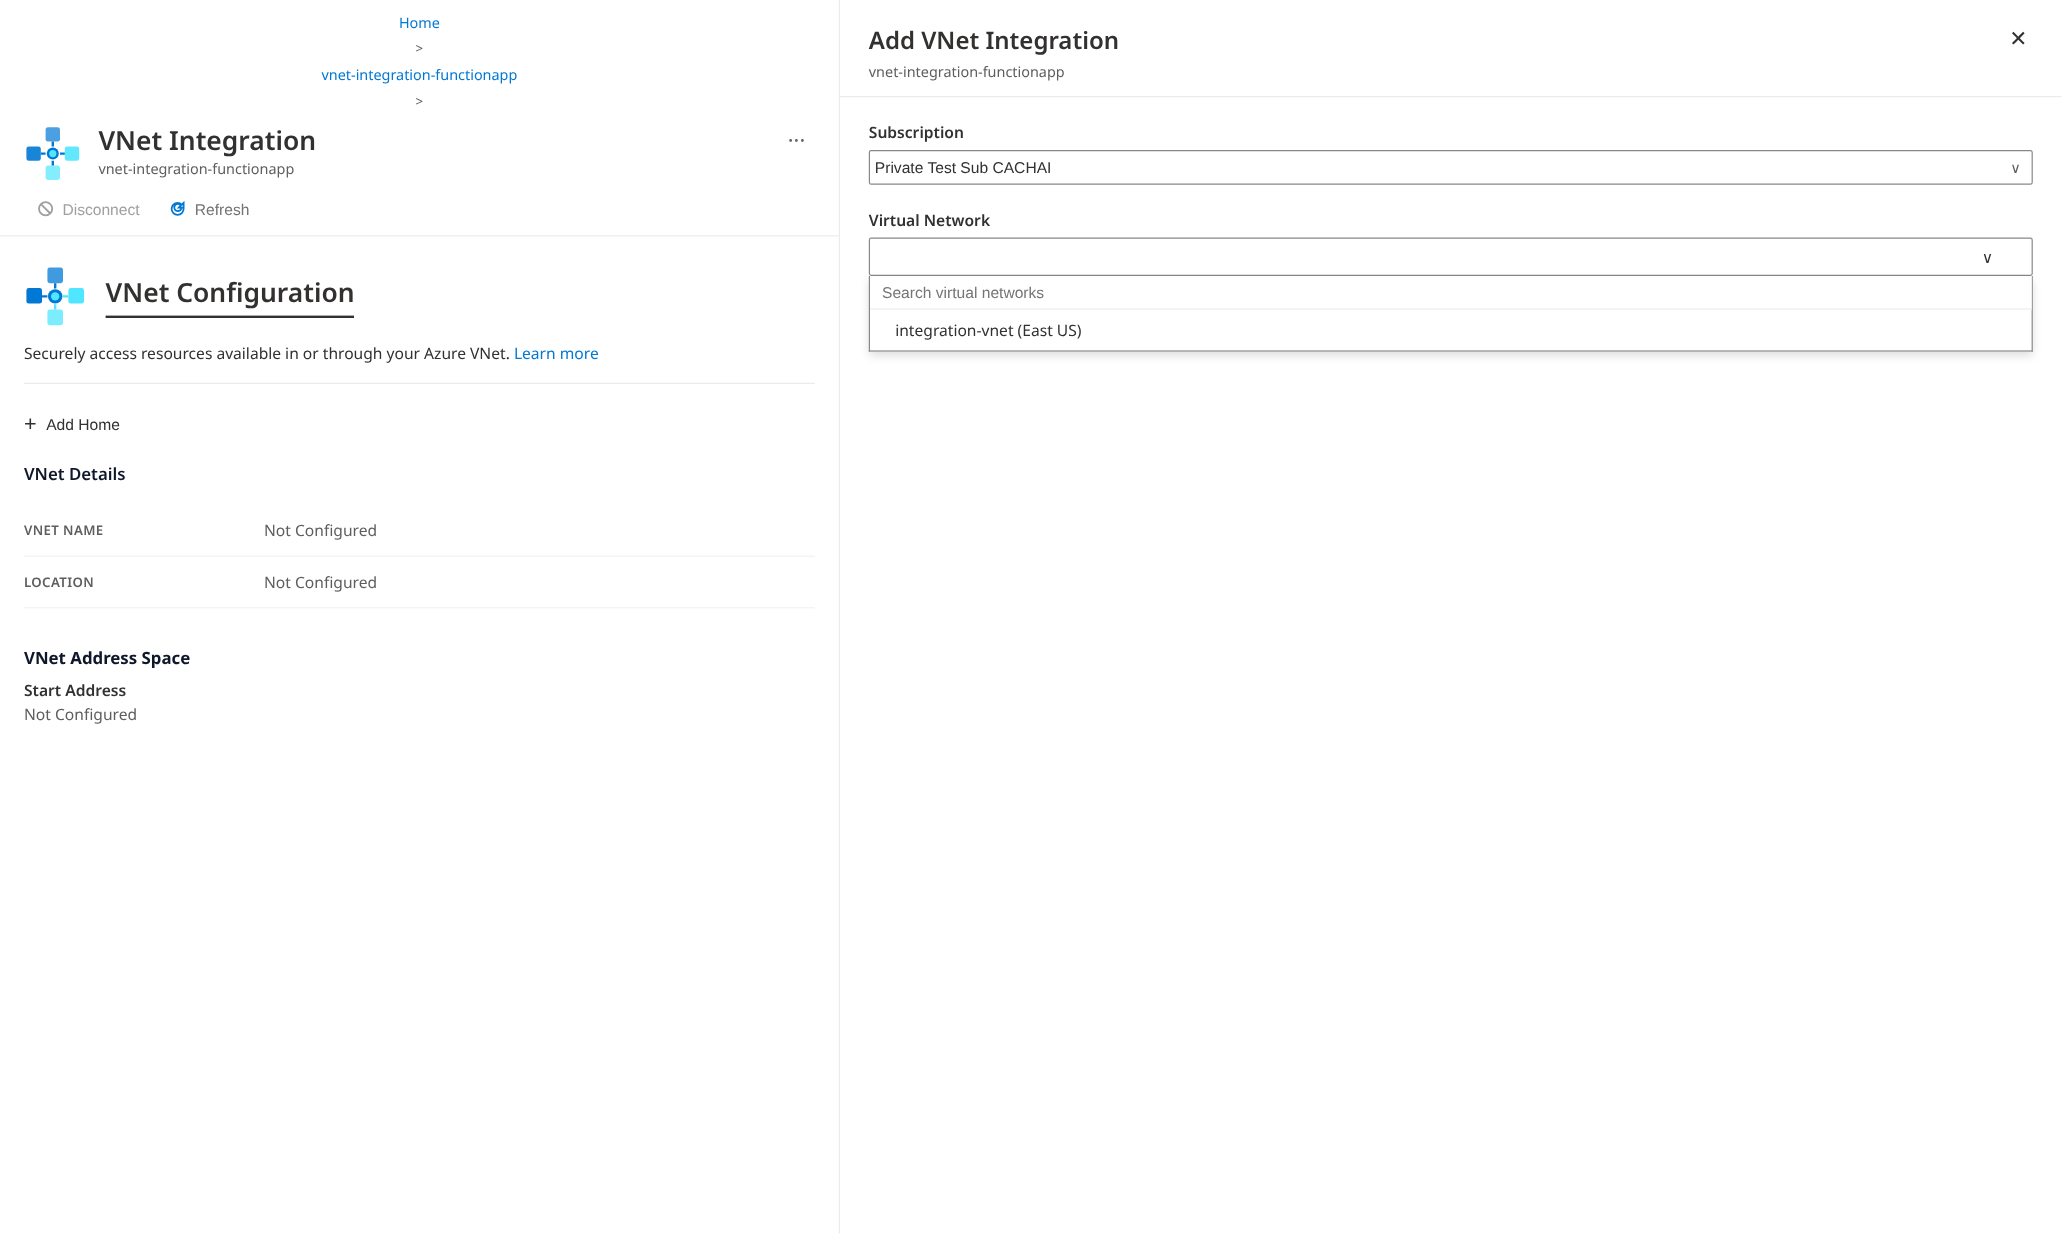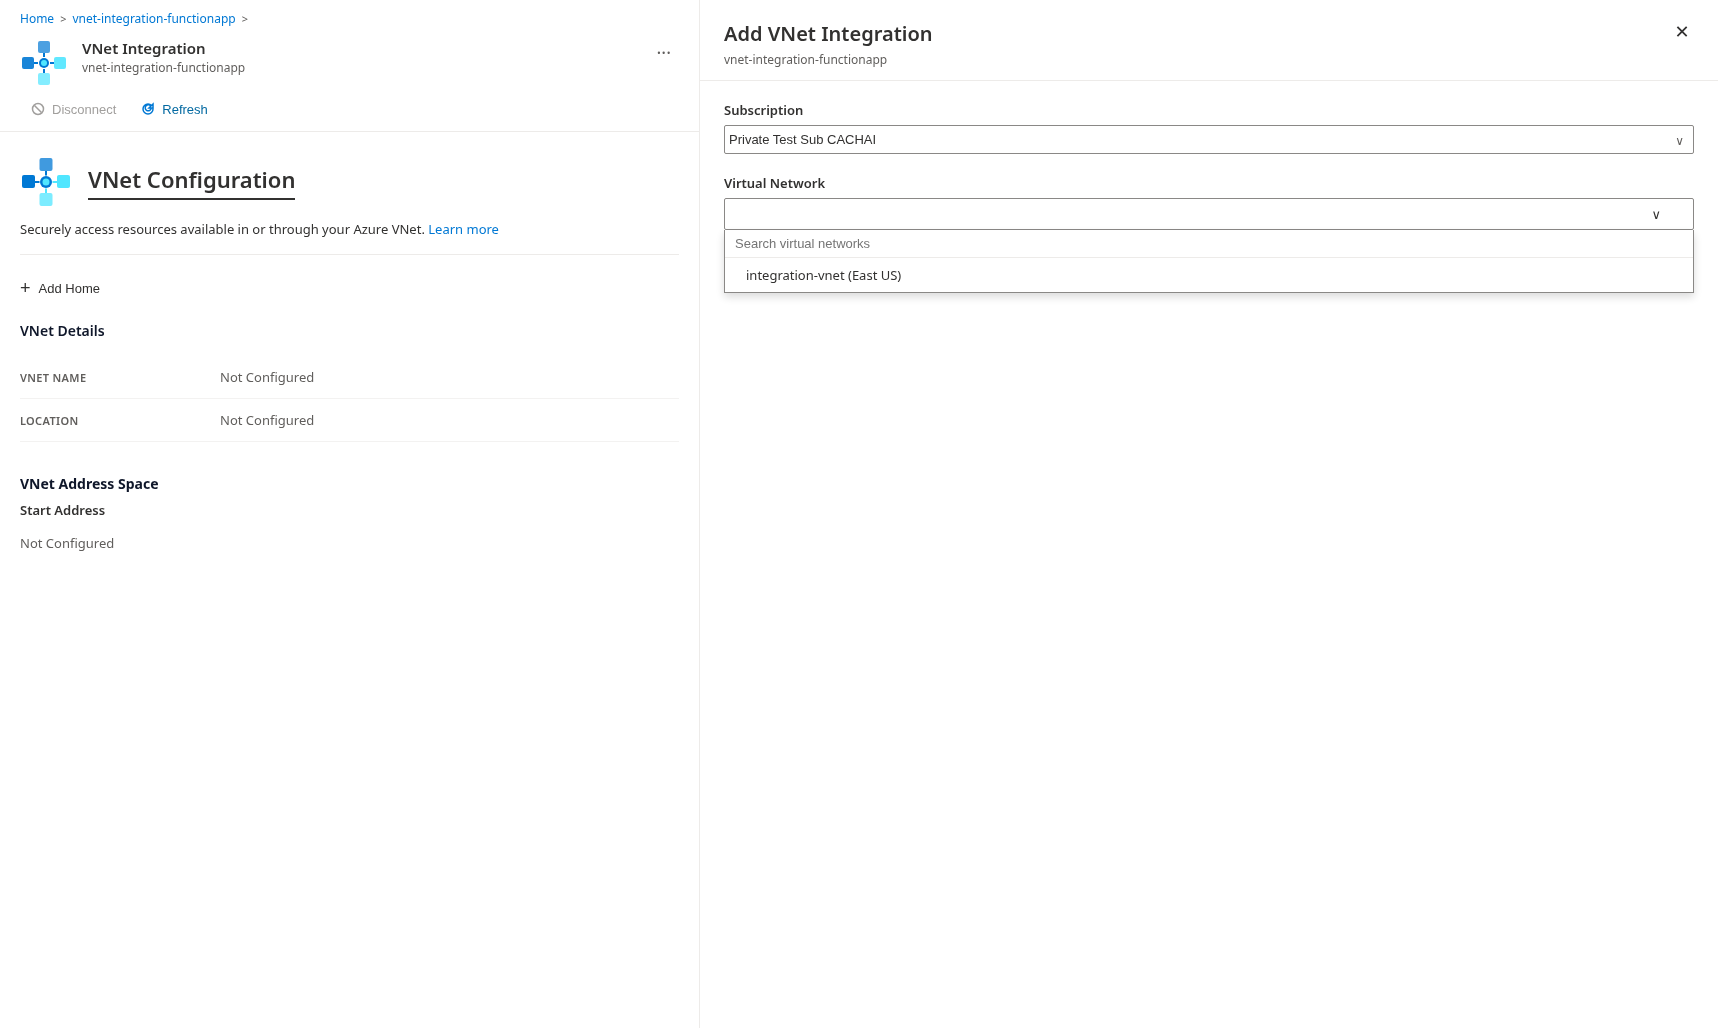--- a/index.html
+++ b/index.html
@@ -23,20 +23,21 @@
       background: #fff;
       overflow-y: auto;
     }
 
     .breadcrumb-bar {
       padding: 10px 20px 4px 20px;
       display: flex;
       align-items: center;
       gap: 6px;
       font-size: 12px;
+      flex-direction: column;
     }
     .breadcrumb-link {
       color: #0078d4;
       cursor: pointer;
       text-decoration: none;
     }
     .breadcrumb-sep {
       color: #605e5c;
       font-size: 11px;
     }
@@ -55,21 +56,21 @@
       width: 48px;
       height: 48px;
       flex-shrink: 0;
     }
     .page-title-block {
       display: flex;
       flex-direction: column;
       flex: 1;
     }
     .page-title {
-      font-size: 15px;
+      font-size: 22px;
       font-weight: 600;
       color: #323130;
       line-height: 1.2;
     }
     .page-subtitle {
       font-size: 12px;
       color: #605e5c;
       margin-top: 2px;
     }
     .page-header-more {
@@ -88,21 +89,21 @@
       border-bottom: 1px solid #edebe9;
     }
     .toolbar-btn {
       display: flex;
       align-items: center;
       gap: 6px;
       padding: 4px 10px;
       background: none;
       border: none;
       cursor: pointer;
-      color: #0369a1;
+      color: #737373;
       font-size: 13px;
       border-radius: 2px;
     }
     .toolbar-btn.disabled {
       color: #a19f9d;
       cursor: default;
       text-align: right;
     }
     .toolbar-icon {
       width: 16px;
@@ -203,21 +204,21 @@
       font-size: 14px;
       font-weight: 700;
       color: #0f172a;
       margin-bottom: 8px;
       margin-top: 24px;
     }
     .address-sub-title {
       font-size: 13px;
       font-weight: 600;
       color: #323130;
-      margin-bottom: 15px;
+      margin-bottom: 2px;
     }
     .address-value {
       color: #605e5c;
       font-size: 13px;
     }
 
     
     .right-panel {
       flex: 1;
       background: #fff;

